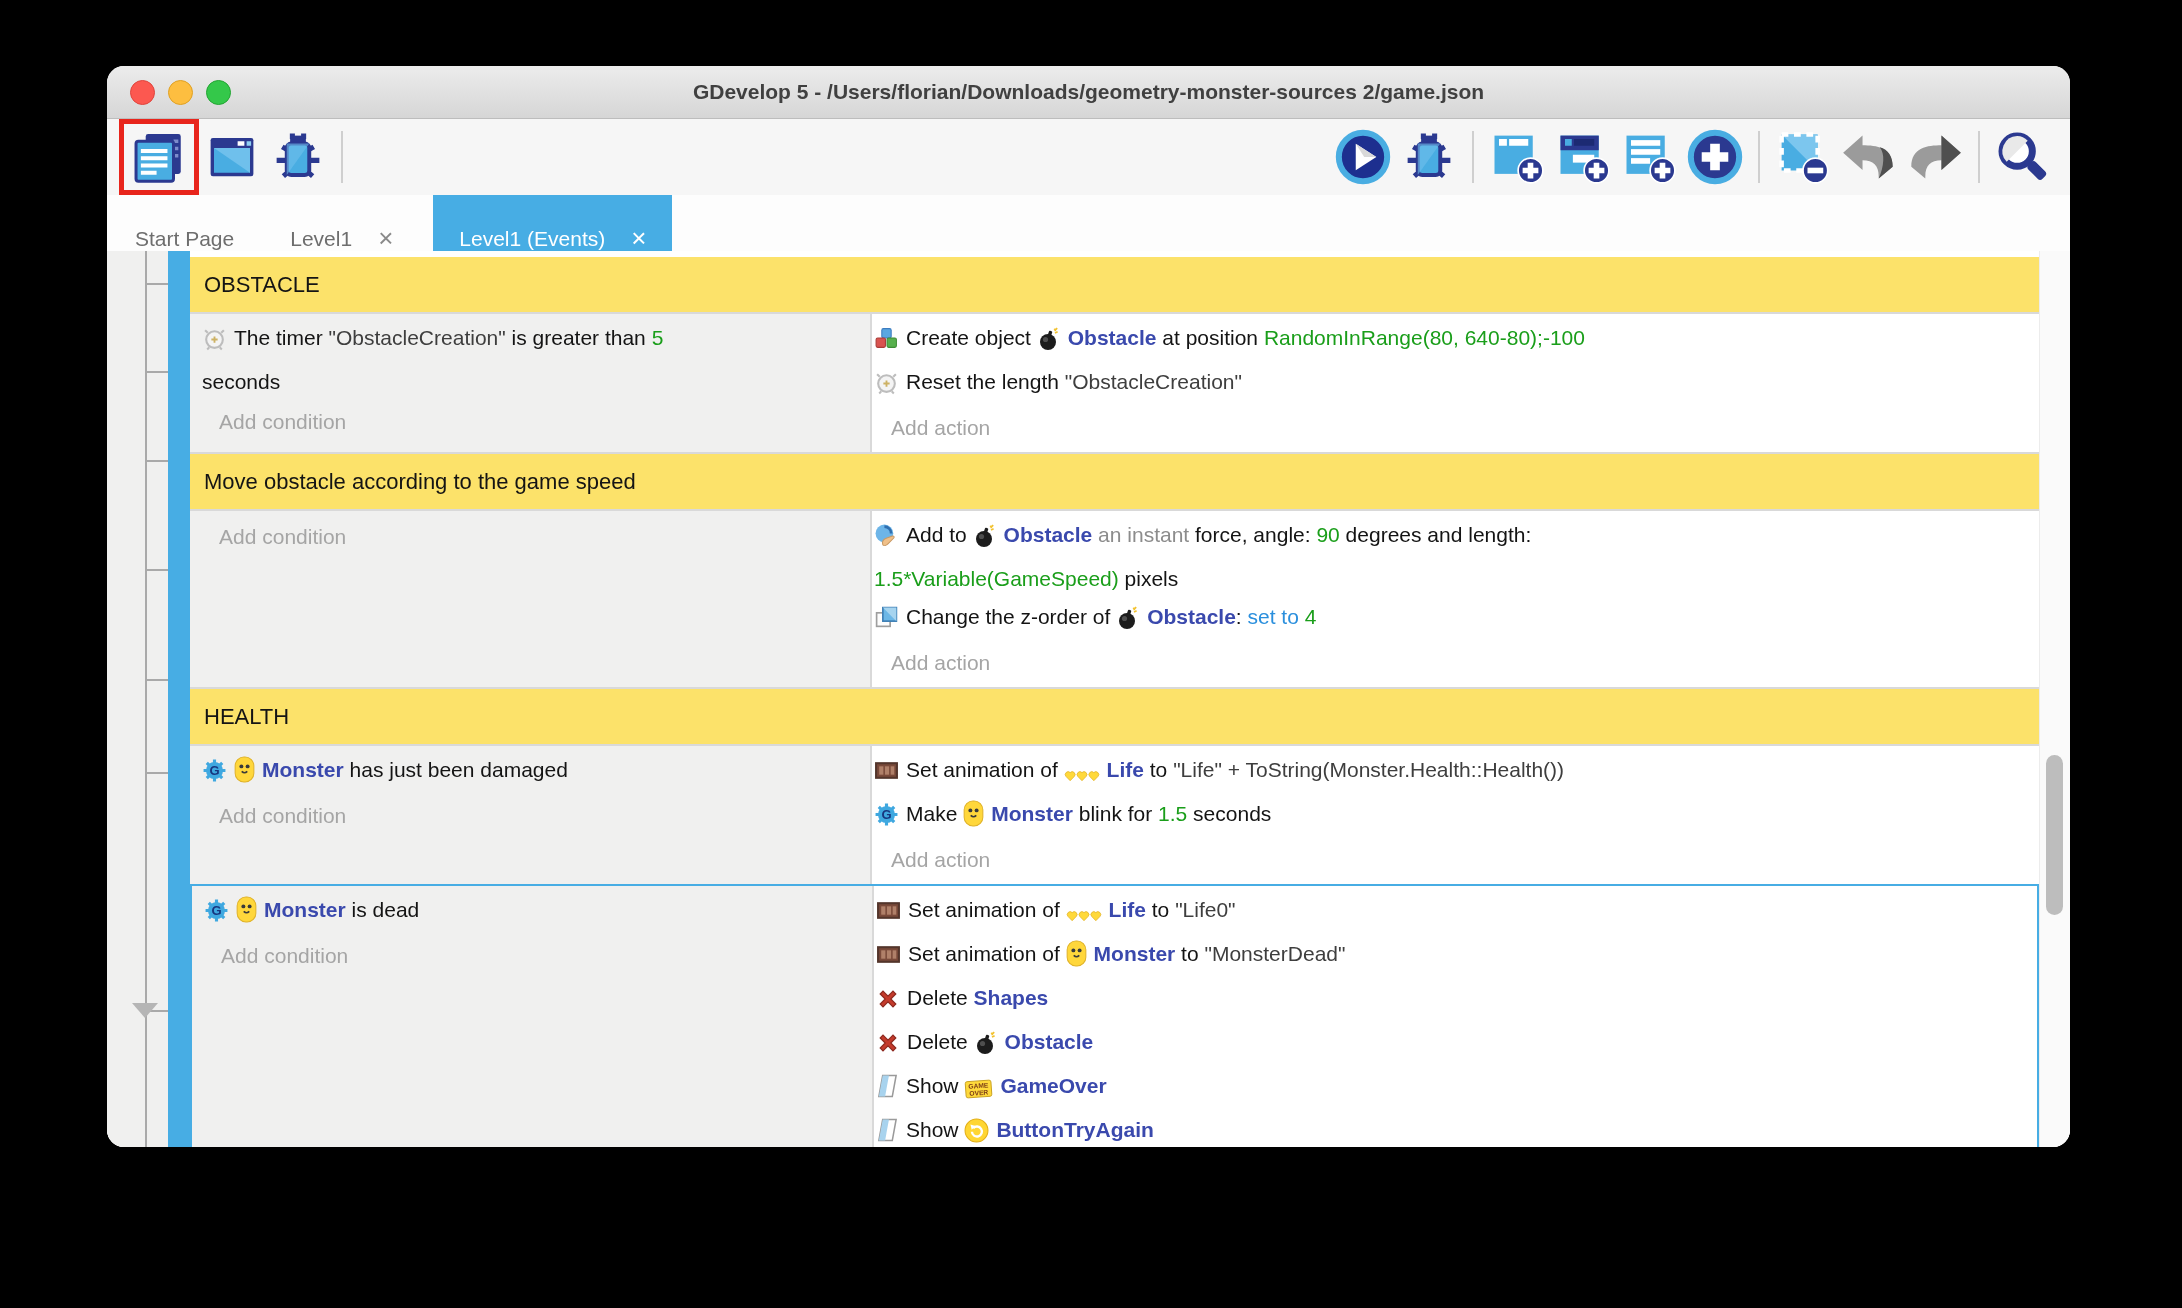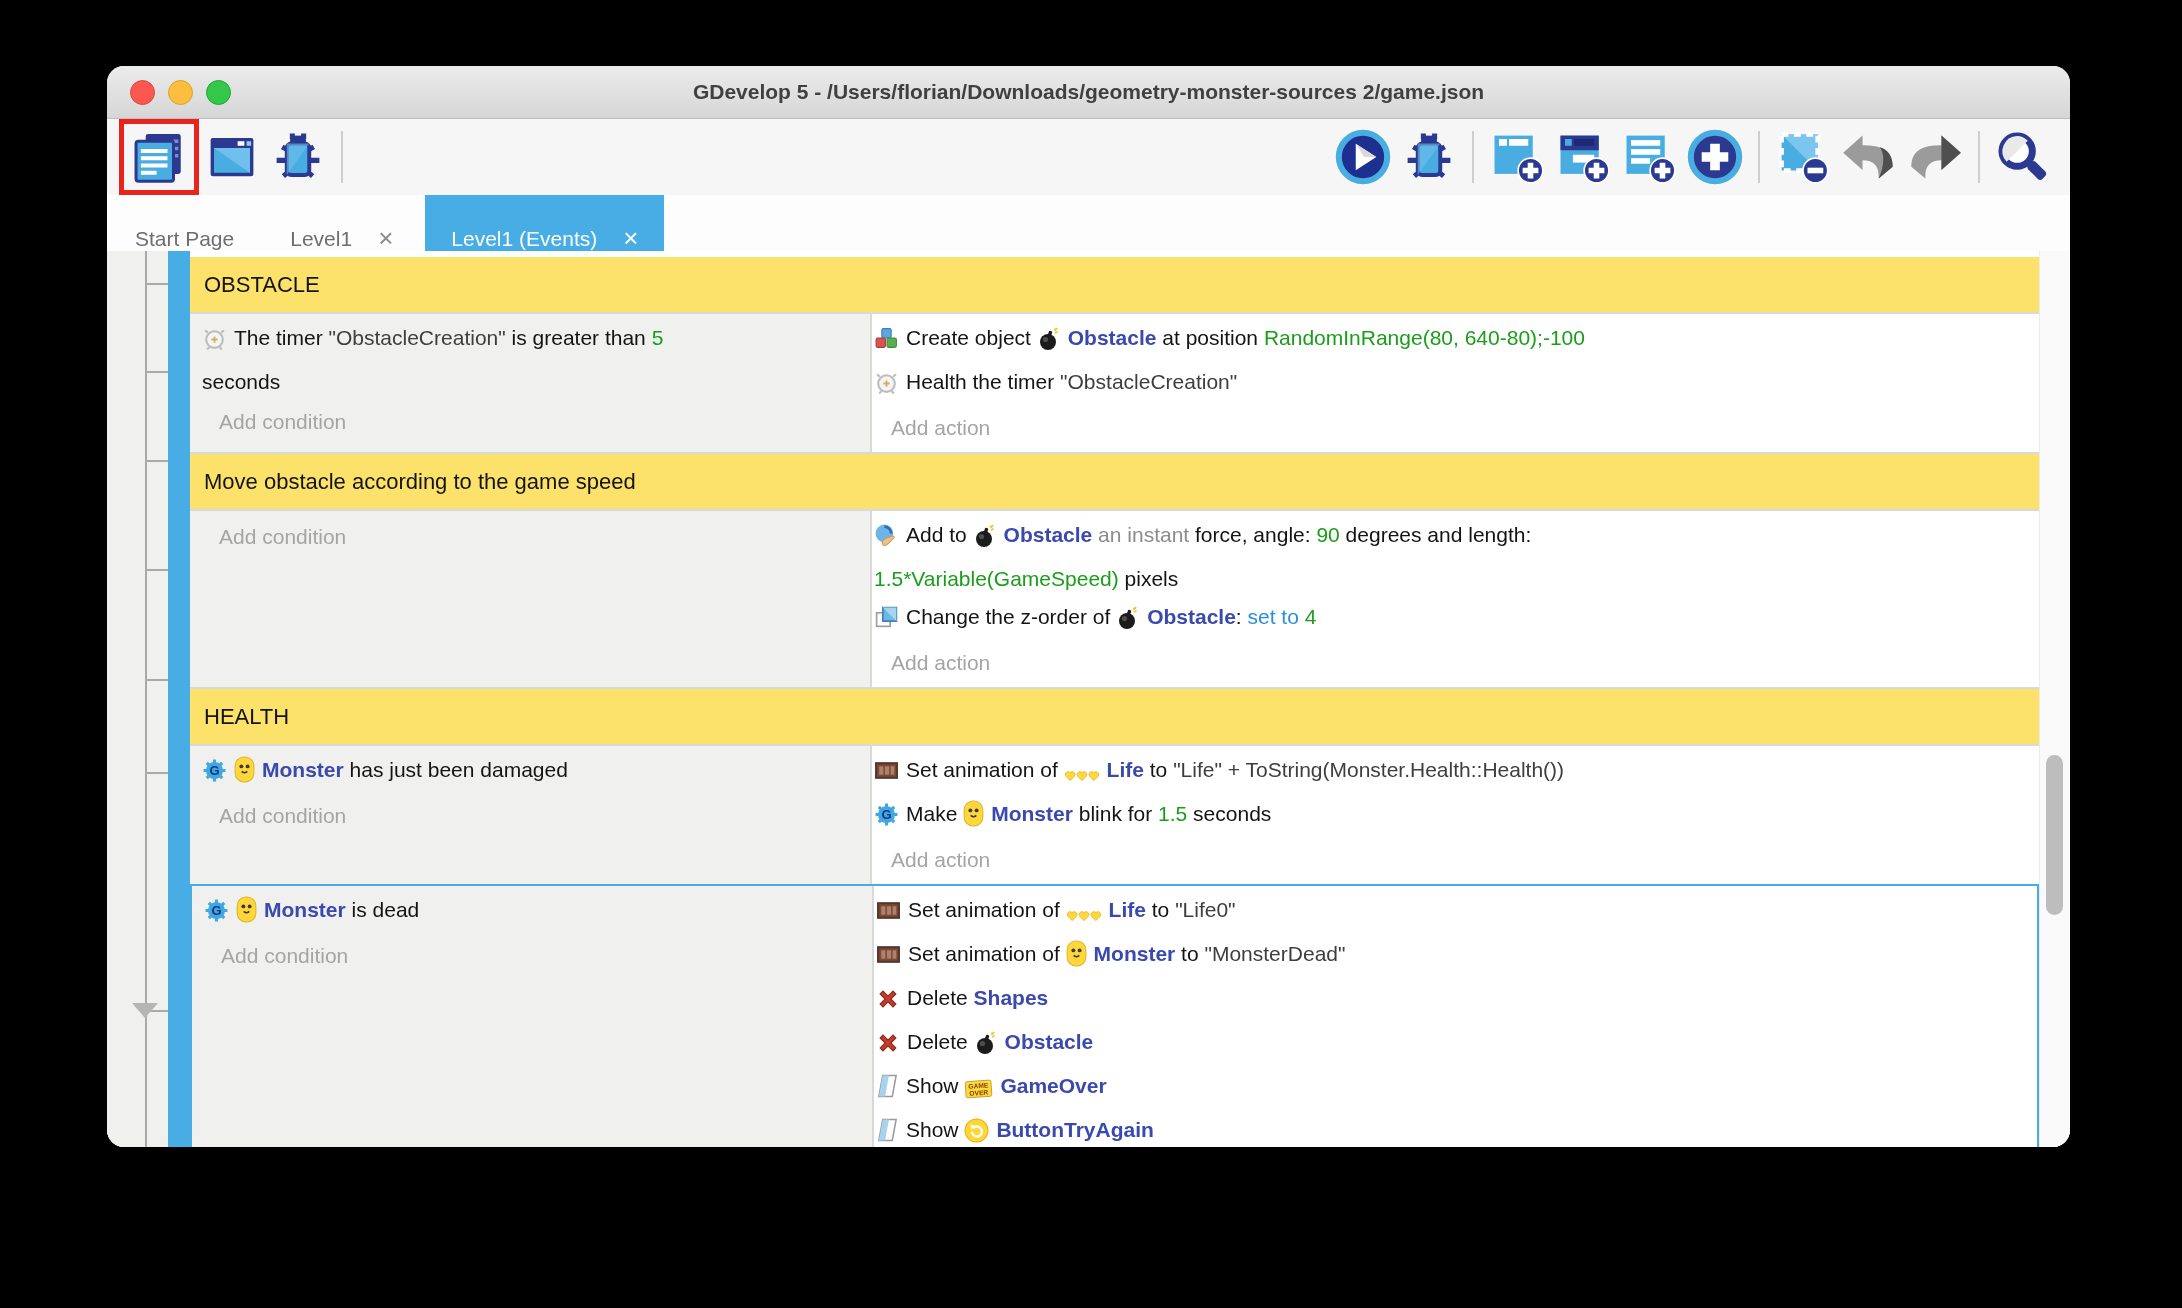--- a/index.html
+++ b/index.html
@@ -23,21 +23,21 @@
     background:transparent;border:none;padding:0 4px;box-sizing:border-box;}
   .tb-btn.annotated{border:5px solid #e8251c;height:76px;min-width:80px;}
   .tb-btn svg{display:block;}
   .tb-div{width:2px;height:52px;background:#cfcfcf;margin:0 10px;flex:none;}
   .tb-left{display:flex;align-items:center;padding-left:12px;}
   .tb-right{display:flex;align-items:center;margin-left:auto;margin-right:14px;}
   
   .tabs{position:absolute;left:0;top:129px;right:0;height:56px;background:#fdfdfd;display:flex;align-items:stretch;}
   .tab{display:flex;align-items:flex-end;padding:0 28px;font-size:21px;color:#6e6e6e;white-space:nowrap;}
   .tab .x{margin-left:26px;font-size:26px;color:#8a8a8a;line-height:1;}
-  .tab.active{background:#47ade4;color:#fff;margin-left:4px;padding:0 26px;}
+  .tab.active{background:#47ade4;color:#fff;margin-left:12px;padding:0 26px;}
   .tab.active .x{color:#fff;}
   
   .events{position:absolute;left:0;top:185px;right:0;bottom:0;background:#fff;}
   .margin-strip{position:absolute;left:0;top:0;bottom:0;width:61px;background:#f0f0ef;}
   .vline{position:absolute;left:38px;top:0;bottom:0;width:2px;background:#a9a9a9;}
   .tick{position:absolute;left:40px;width:21px;height:2px;background:#a9a9a9;}
   .tri{position:absolute;left:25px;width:0;height:0;border-left:13px solid transparent;
     border-right:13px solid transparent;border-top:15px solid #b5b5b5;}
   .blue-bar{position:absolute;left:61px;top:0;bottom:0;width:22px;background:#47ade4;}
   .scrollgutter{position:absolute;right:0;top:0;bottom:0;width:30px;background:#fafafa;border-left:1px solid #ececec;}
@@ -286,21 +286,21 @@
                     <g stroke="#f2c230" stroke-width="1.7" fill="none">
                       <path d="M17.4 1.6l1.2 2.6M20.6 4.8l-2.6 1.3M20.2 1.2l-2.2 2.2"></path>
                     </g>
                   </svg></span><span class="tk s-object">Obstacle</span><span class="tk s-plain"> at position </span><span class="tk s-expr">RandomInRange(80, 640-80);-100</span></div>
               <div class="evt-line"><span class="tk-icon"><svg viewBox="0 0 24 24" width="25" height="25">
                     <circle cx="12" cy="13" r="8" fill="#f4f4f4" stroke="#bdbdbd" stroke-width="2"></circle>
                     <path d="M12 10v6M9 13h6" stroke="#cdb264" stroke-width="1.8"></path>
                     <g stroke="#bdbdbd" stroke-width="2" fill="none">
                       <path d="M5.5 6.5 L3 4M18.5 6.5 L21 4M7 20.5l-2 2M17 20.5l2 2"></path>
                     </g>
-                  </svg></span><span class="tk s-plain">Health the timer </span><span class="tk s-quote">"ObstacleCreation"</span></div>
+                  </svg></span><span class="tk s-plain">Reset the length </span><span class="tk s-quote">"ObstacleCreation"</span></div>
               <div class="add-btn">Add action</div>
             </div>
           </div>
           <div class="group-row">Move obstacle according to the game speed</div>
           <div class="event-row">
             <div class="cond-cell">
               <div class="add-btn">Add condition</div>
             </div>
             <div class="act-cell">
               <div class="evt-line"><span class="tk-icon"><svg viewBox="0 0 24 24" width="25" height="25">

